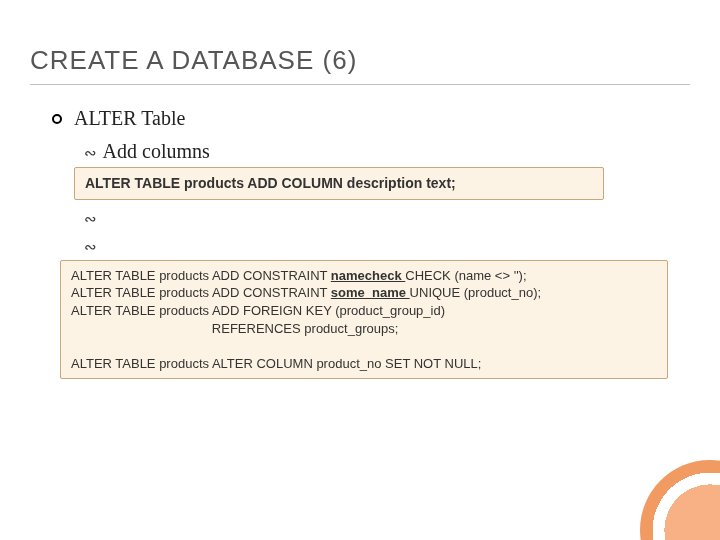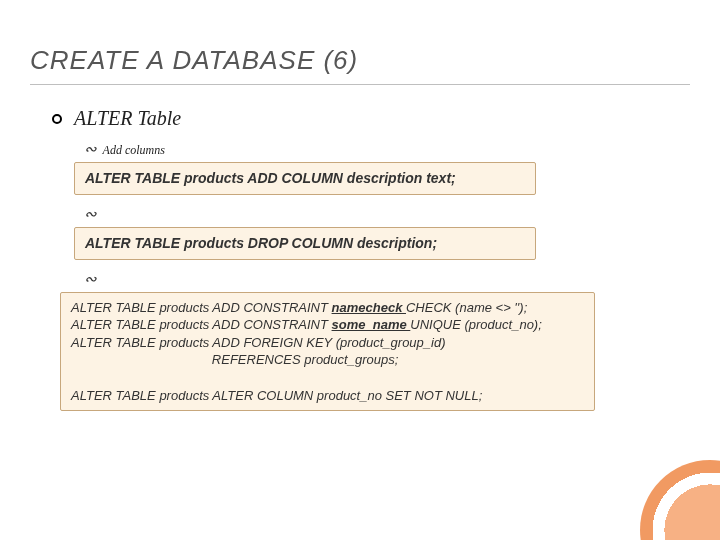--- a/index.html
+++ b/index.html
@@ -8,21 +8,20 @@
     height: 540px;
     background: #ffffff;
     font-family: Arial, Helvetica, sans-serif;
     position: relative;
     overflow: hidden;
   }
   .slide {
     padding: 45px 30px 20px 30px;
     height: 100%;
     position: relative;
-    font-style: italic;
   }
   .title {
     font-size: 26px;
     letter-spacing: 1px;
     color: #565656;
     font-weight: normal;
     border-bottom: 1px solid #bfbfbf;
     padding-bottom: 8px;
     margin-bottom: 22px;
   }
@@ -54,42 +53,42 @@
     align-items: baseline;
     gap: 8px;
   }
   .lvl2 .squig {
     font-size: 15px;
     color: #333;
     font-family: Georgia, serif;
     letter-spacing: -2px;
   }
   .lvl2-text {
-    font-size: 12px;
+    font-size: 20px;
     color: #222;
     font-family: Georgia, "Times New Roman", serif;
   }
   .codebox {
     margin-left: 44px;
     margin-top: 4px;
     margin-bottom: 8px;
     background: #fdf3e4;
     border: 1px solid #c7a77c;
     border-radius: 2px;
     padding: 6px 10px;
     font-family: Arial, Helvetica, sans-serif;
     font-size: 14px;
     color: #333;
     white-space: pre;
     line-height: 1.35;
-    width: 462px;
+    width: 530px;
   }
   .codebox.wide {
     margin-left: 30px;
-    width: 535px;
+    width: 608px;
     font-size: 13px;
   }
   .codebox .bold { font-weight: bold; }
   .uline { text-decoration: underline; }
   .accent-arc {
     position: absolute;
     right: -60px;
     bottom: -60px;
     width: 140px;
     height: 140px;
@@ -111,21 +110,20 @@
 
   <div class="lvl2">
     <span class="squig">∾</span>
     <span class="lvl2-text">Add columns</span>
   </div>
   <div class="codebox"><span class="bold">ALTER TABLE products ADD COLUMN description text;</span></div>
 
   <div class="lvl2">
     <span class="squig">∾</span>
   </div>
-  <div class="codebox"><span class="bold">ALTER TABLE products DROP COLUMN description;</span></div>
 
   <div class="lvl2">
     <span class="squig">∾</span>
   </div>
   <div class="codebox wide"><span>ALTER TABLE products ADD CONSTRAINT </span><span class="bold uline">namecheck </span><span>CHECK (name &lt;&gt; '');</span>
 <span>ALTER TABLE products ADD CONSTRAINT </span><span class="bold uline">some_name </span><span>UNIQUE (product_no);</span>
 <span>ALTER TABLE products ADD FOREIGN KEY (product_group_id)</span>
 <span>                                       REFERENCES product_groups;</span>
 <span> </span>
 <span>ALTER TABLE products ALTER COLUMN product_no SET NOT NULL;</span></div>

